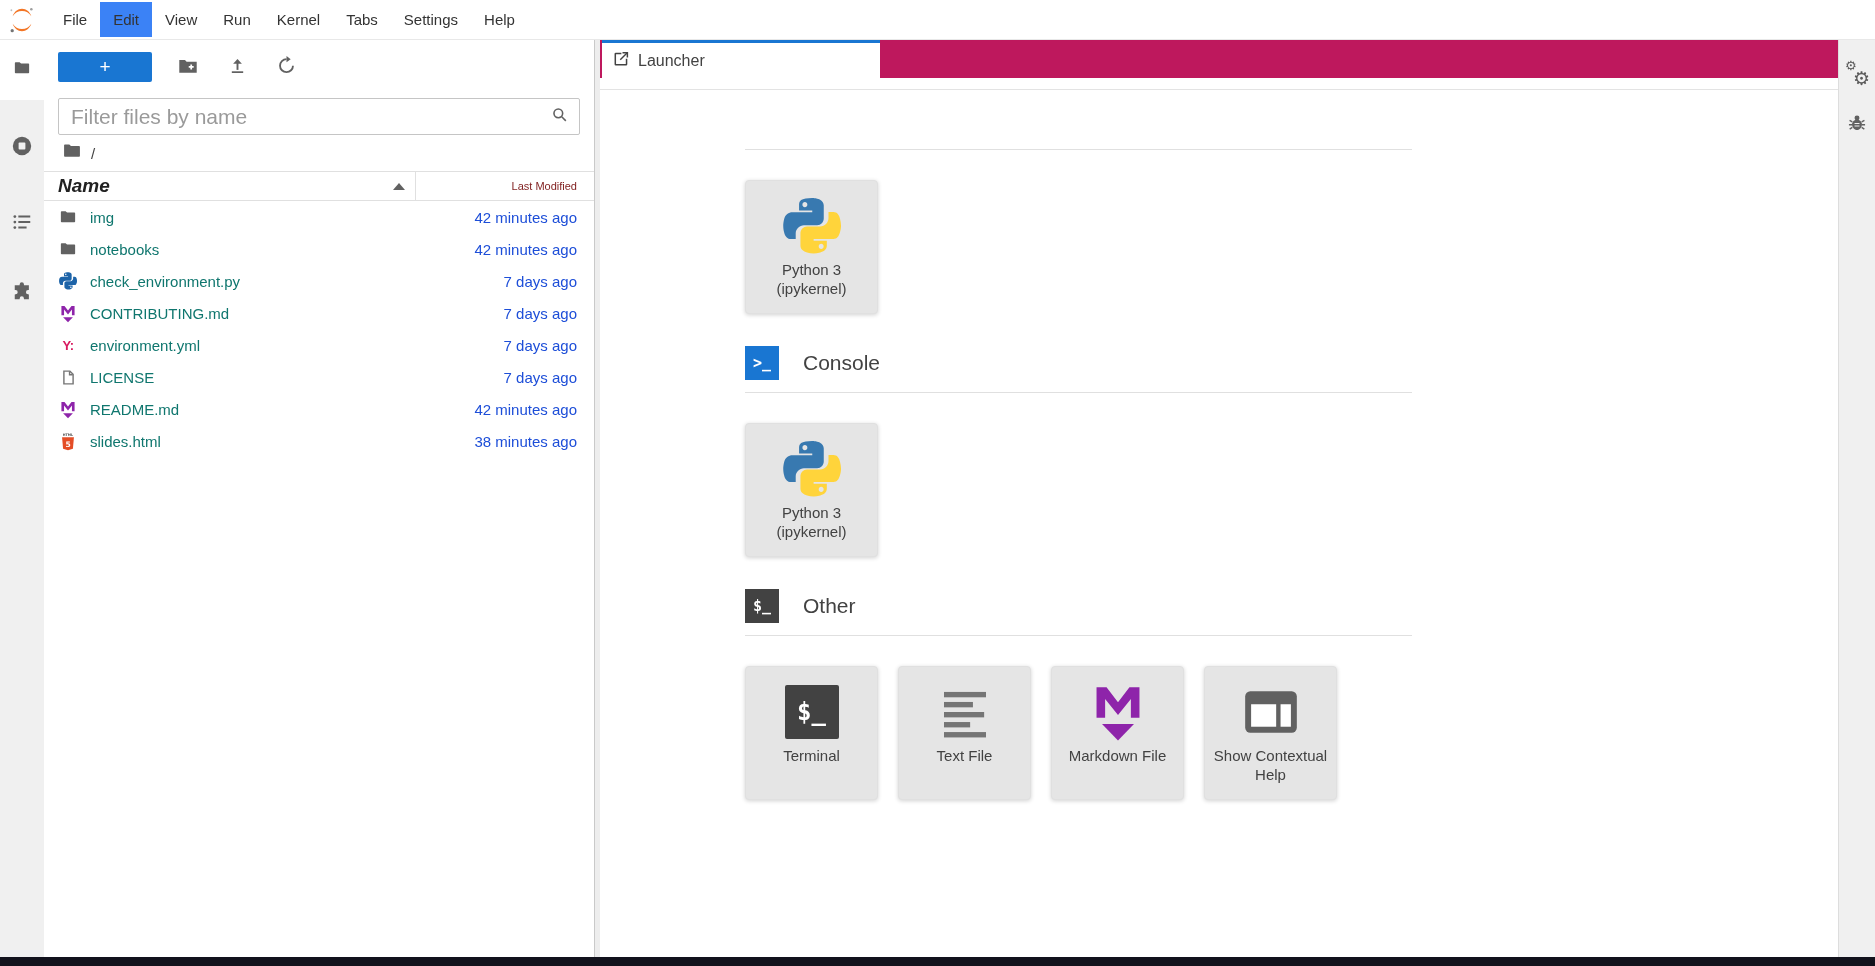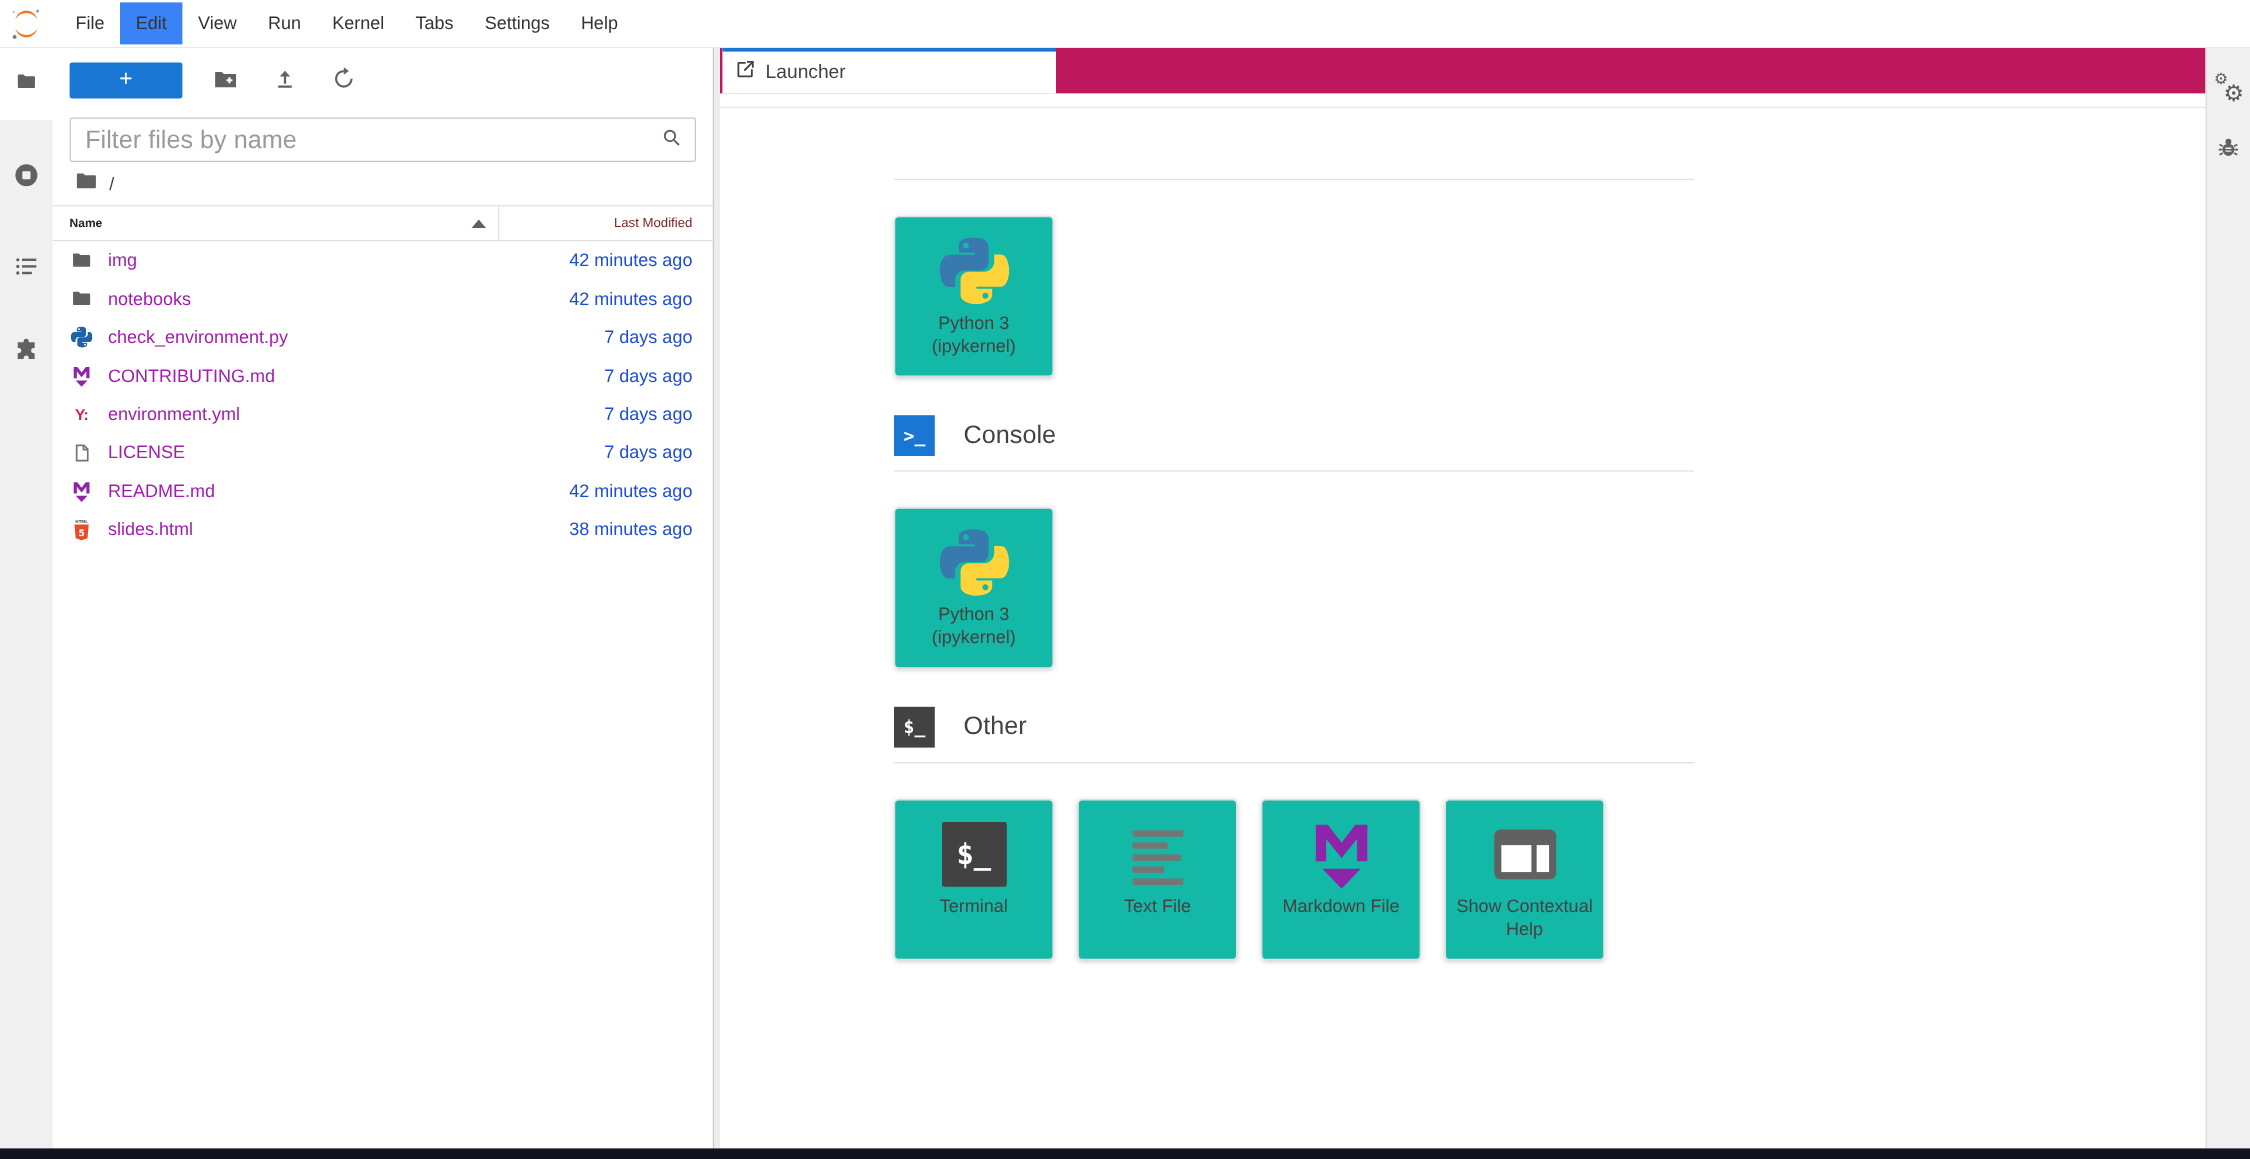--- a/index.html
+++ b/index.html
@@ -50,49 +50,49 @@
     display:flex; align-items:center; padding:0 10px 0 12px; }
   .fb-filter input { flex:1; border:none; outline:none; font-size:21px; color:#555;
     font-family:"Liberation Sans","DejaVu Sans",sans-serif; }
   .fb-filter input::placeholder { color:#9a9a9a; opacity:1; }
 
   .fb-crumb { height:36px; display:flex; align-items:center; padding-left:18px; }
   .fb-crumb .slash { font-size:15px; color:#424242; margin-left:9px; }
 
   .fb-header { height:30px; border-top:1px solid #e0e0e0; border-bottom:1px solid #e0e0e0;
     display:flex; align-items:center; padding:0 17px 0 14px; position:relative; }
-  .fb-header .col-name { font-size:10px; font-weight:bold; color:#212121; flex:1; }
+  .fb-header .col-name { font-size:19px; font-weight:bold; color:#212121; flex:1;font-style:italic; }
   .sort-arrow { width:0; height:0; border-left:6px solid transparent; border-right:6px solid transparent;
     border-bottom:7px solid #616161; margin-right:24px; }
   .col-div { position:absolute; left:371px; top:0; bottom:0; width:1px; background:#e0e0e0; }
   .fb-header .col-mod { font-size:11px; color:#7f1d1d; width:148px; text-align:right; }
 
   .frow { height:32px; display:flex; align-items:center; padding:0 17px 0 14px; cursor:default; }
   .ficon { width:20px; height:20px; display:flex; align-items:center; justify-content:center; }
-  .fname { font-size:15px; color:#a21caf; margin-left:12px; flex:1; white-space:nowrap; }
+  .fname { font-size:15px; color:#0f766e; margin-left:12px; flex:1; white-space:nowrap; }
   .fdate { font-size:15px; color:#1d4ed8; white-space:nowrap; }
   .yml-glyph { font-size:13px; font-weight:bold; color:#d81b60; letter-spacing:-0.5px; }
 
   
   .main { position:absolute; left:600px; right:37px; top:0; bottom:0; background:#fff; }
   .tabbar { height:38px; background:#be185d; display:flex; }
   .tab { width:278px; margin-left:2px; background:#fff; border-top:3px solid #1976d2;
     display:flex; align-items:center; padding-left:10px; cursor:pointer; }
   .tab-label { font-size:16px; color:#424242; margin-left:8px; }
   .launcher-top { height:12px; border-bottom:1px solid #e3e3e3; background:#fff; }
 
   .launcher { position:absolute; top:51px; left:0; right:0; bottom:0; overflow:hidden;
     padding:46px 0 0 145px; background:#fff; }
   .section { width:667px; margin-bottom:32px; }
   .sec-head { display:flex; align-items:center; height:34px; }
   .sec-icon { width:34px; height:34px; display:flex; align-items:center; justify-content:center; }
   .sec-title { font-size:21px; font-weight:400; color:#424242; margin-left:24px; }
   .sec-rule { border:none; border-top:1px solid #e0e0e0; margin-top:12px; }
   .cards { display:flex; gap:20px; margin-top:30px; }
-  .card { width:133px; height:134px; background:#14b8a6; border:1px solid #e0e0e0; border-radius:4px;
+  .card { width:133px; height:134px; background:#e5e5e5; border:1px solid #e0e0e0; border-radius:4px;
     box-shadow:0 1px 4px rgba(0,0,0,.18); display:flex; flex-direction:column; align-items:center;
     cursor:pointer; }
   .card-iconbox { height:80px; display:flex; align-items:center; justify-content:center; padding-top:10px; }
   .card-label { font-size:15px; color:#424242; text-align:center; line-height:1.25;
     white-space:pre-line; padding:0 6px; }
   .sq-icon { display:flex; align-items:center; justify-content:center;
     font-family:"DejaVu Sans Mono",monospace; font-weight:bold; color:#fff; }
   .sq-34 { width:34px; height:34px; font-size:15px; }
   .sq-54 { width:54px; height:54px; font-size:24px; border-radius:2px; }
   .bg-blue { background:#1976d2; }

